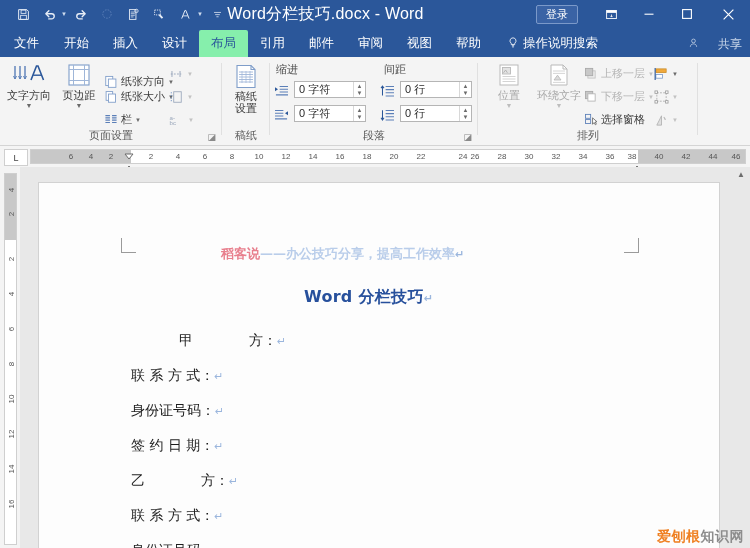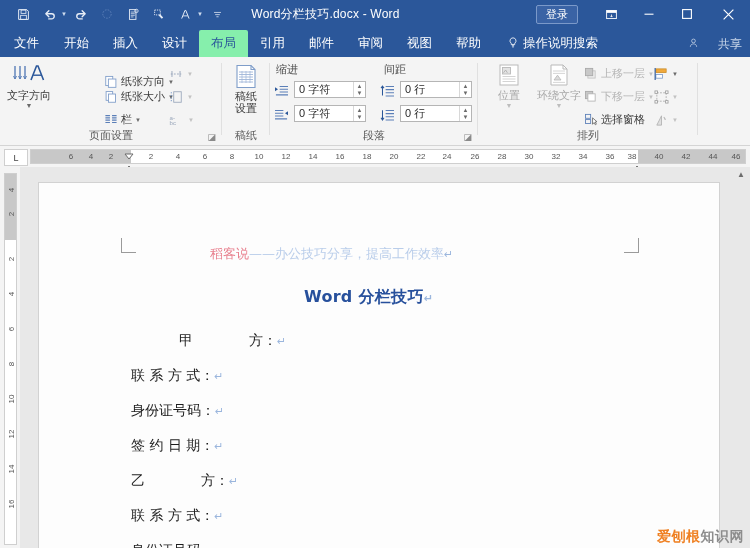--- a/index.html
+++ b/index.html
@@ -19,21 +19,21 @@
   .qat{position:absolute;left:12px;top:0;height:28px;display:flex;align-items:center;gap:3px;}
   .qat-btn{
     width:23px;height:22px;display:flex;align-items:center;justify-content:center;
     color:#e8eef7;font-size:13px;line-height:1;border-radius:2px;
   }
   .qat-btn svg{display:block;}
   .qat-caret{font-size:6px;margin-left:-3px;color:#cfdcef;}
   .title-text{
     position:absolute;left:0;top:0;width:651px;height:28px;
     display:flex;align-items:center;justify-content:center;
-    font-size:12px;color:#ffffff;letter-spacing:.2px;
+    font-size:16px;color:#ffffff;letter-spacing:.2px;
   }
   .win-right{
     position:absolute;right:0;top:0;height:28px;display:flex;align-items:center;
   }
   .signin{
     height:17px;padding:0 9px;margin-right:14px;
     border:1px solid #7b99c9;border-radius:2px;
     font-size:11px;color:#ffffff;display:flex;align-items:center;
     background:#3a63a5;
   }
@@ -314,20 +314,30 @@
             <path d="M4 3v13M9 3v13M14 3v13" stroke="#5b7fb8" stroke-width="1.4"></path>
             <path d="M4 16l-1.5-3M4 16l1.5-3M9 16l-1.5-3M9 16l1.5-3M14 16l-1.5-3M14 16l1.5-3" stroke="#5b7fb8" stroke-width="1"></path>
             <path d="M20 17 L25.5 3 L27 3 L32.5 17" fill="none" stroke="#2b579a" stroke-width="1.6"></path>
             <path d="M22.2 12.2h8" stroke="#2b579a" stroke-width="1.4"></path>
           </svg>
         </span>
         <span class="lbl">文字方向</span>
         <span class="caret">▼</span>
       </div>
 
+      <div class="bigbtn" style="left:56px;top:6px;">
+        <span class="icn">
+          <svg width="30" height="26" viewBox="0 0 30 26">
+            <rect x="5" y="2" width="20" height="20" fill="#ffffff" stroke="#7f9dc9" stroke-width="1.1"></rect>
+            <path d="M9.5 2v20M20.5 2v20M5 6.5h20M5 17.5h20" stroke="#9fb6d8" stroke-width="1"></path>
+          </svg>
+        </span>
+        <span class="lbl">页边距</span>
+        <span class="caret">▼</span>
+      </div>
 
       <div class="smallrow" style="left:104px;top:16px;">
         <span class="icn">
           <svg width="14" height="14" viewBox="0 0 16 16">
               <rect x="2" y="1.6" width="8" height="10.5" fill="#ffffff" stroke="#7f9dc9" stroke-width="1"></rect>
               <rect x="5" y="4.6" width="8.6" height="9.5" fill="#ffffff" stroke="#7f9dc9" stroke-width="1"></rect>
             </svg>
         </span>
         <span class="lbl">纸张方向</span>
         <span class="caret">▼</span>
@@ -598,21 +608,21 @@
       <span class="rnum" style="left:147px;">4</span>
       <span class="rnum" style="left:174px;">6</span>
       <span class="rnum" style="left:201px;">8</span>
       <span class="rnum" style="left:228px;">10</span>
       <span class="rnum" style="left:255px;">12</span>
       <span class="rnum" style="left:282px;">14</span>
       <span class="rnum" style="left:309px;">16</span>
       <span class="rnum" style="left:336px;">18</span>
       <span class="rnum" style="left:363px;">20</span>
       <span class="rnum" style="left:390px;">22</span>
-      <span class="rnum" style="left:401px;padding-left:30px;">24</span>
+      <span class="rnum" style="left:417px;padding-left:30px;">24</span>
       <span class="rnum" style="left:444px;">26</span>
       <span class="rnum" style="left:471px;">28</span>
       <span class="rnum" style="left:498px;">30</span>
       <span class="rnum" style="left:525px;">32</span>
       <span class="rnum" style="left:552px;">34</span>
       <span class="rnum" style="left:579px;">36</span>
       <span class="rnum" style="left:601px;">38</span>
       <span class="rnum" style="left:628px;">40</span>
       <span class="rnum" style="left:655px;">42</span>
       <span class="rnum" style="left:682px;">44</span>
@@ -653,21 +663,21 @@
   </div>
 
   <div class="docarea">
     <div class="scroll-up">▲</div>
 
     <div class="page">
 
       <div class="mark tl" style="left:82px;top:55px;"></div>
       <div class="mark tr" style="right:80px;top:55px;"></div>
 
-      <div class="doc-line hdr-line" style="left:171px;top:62px;">
+      <div class="doc-line hdr-line" style="left:182px;top:62px;font-weight:bold;">
         <span class="hdr-a">稻客说</span><span class="hdr-b">——办公技巧分享，提高工作效率</span><span class="pilcrow">↵</span>
       </div>
 
       <div class="doc-line doc-title" style="left:265px;top:104px;">
         <span>Word 分栏技巧</span><span class="pilcrow">↵</span>
       </div>
 
       <div class="doc-line body-line" style="left:108px;top:149px;margin-left:32px;">
         <span>甲　　　　方：</span><span class="pilcrow">↵</span>
       </div>

